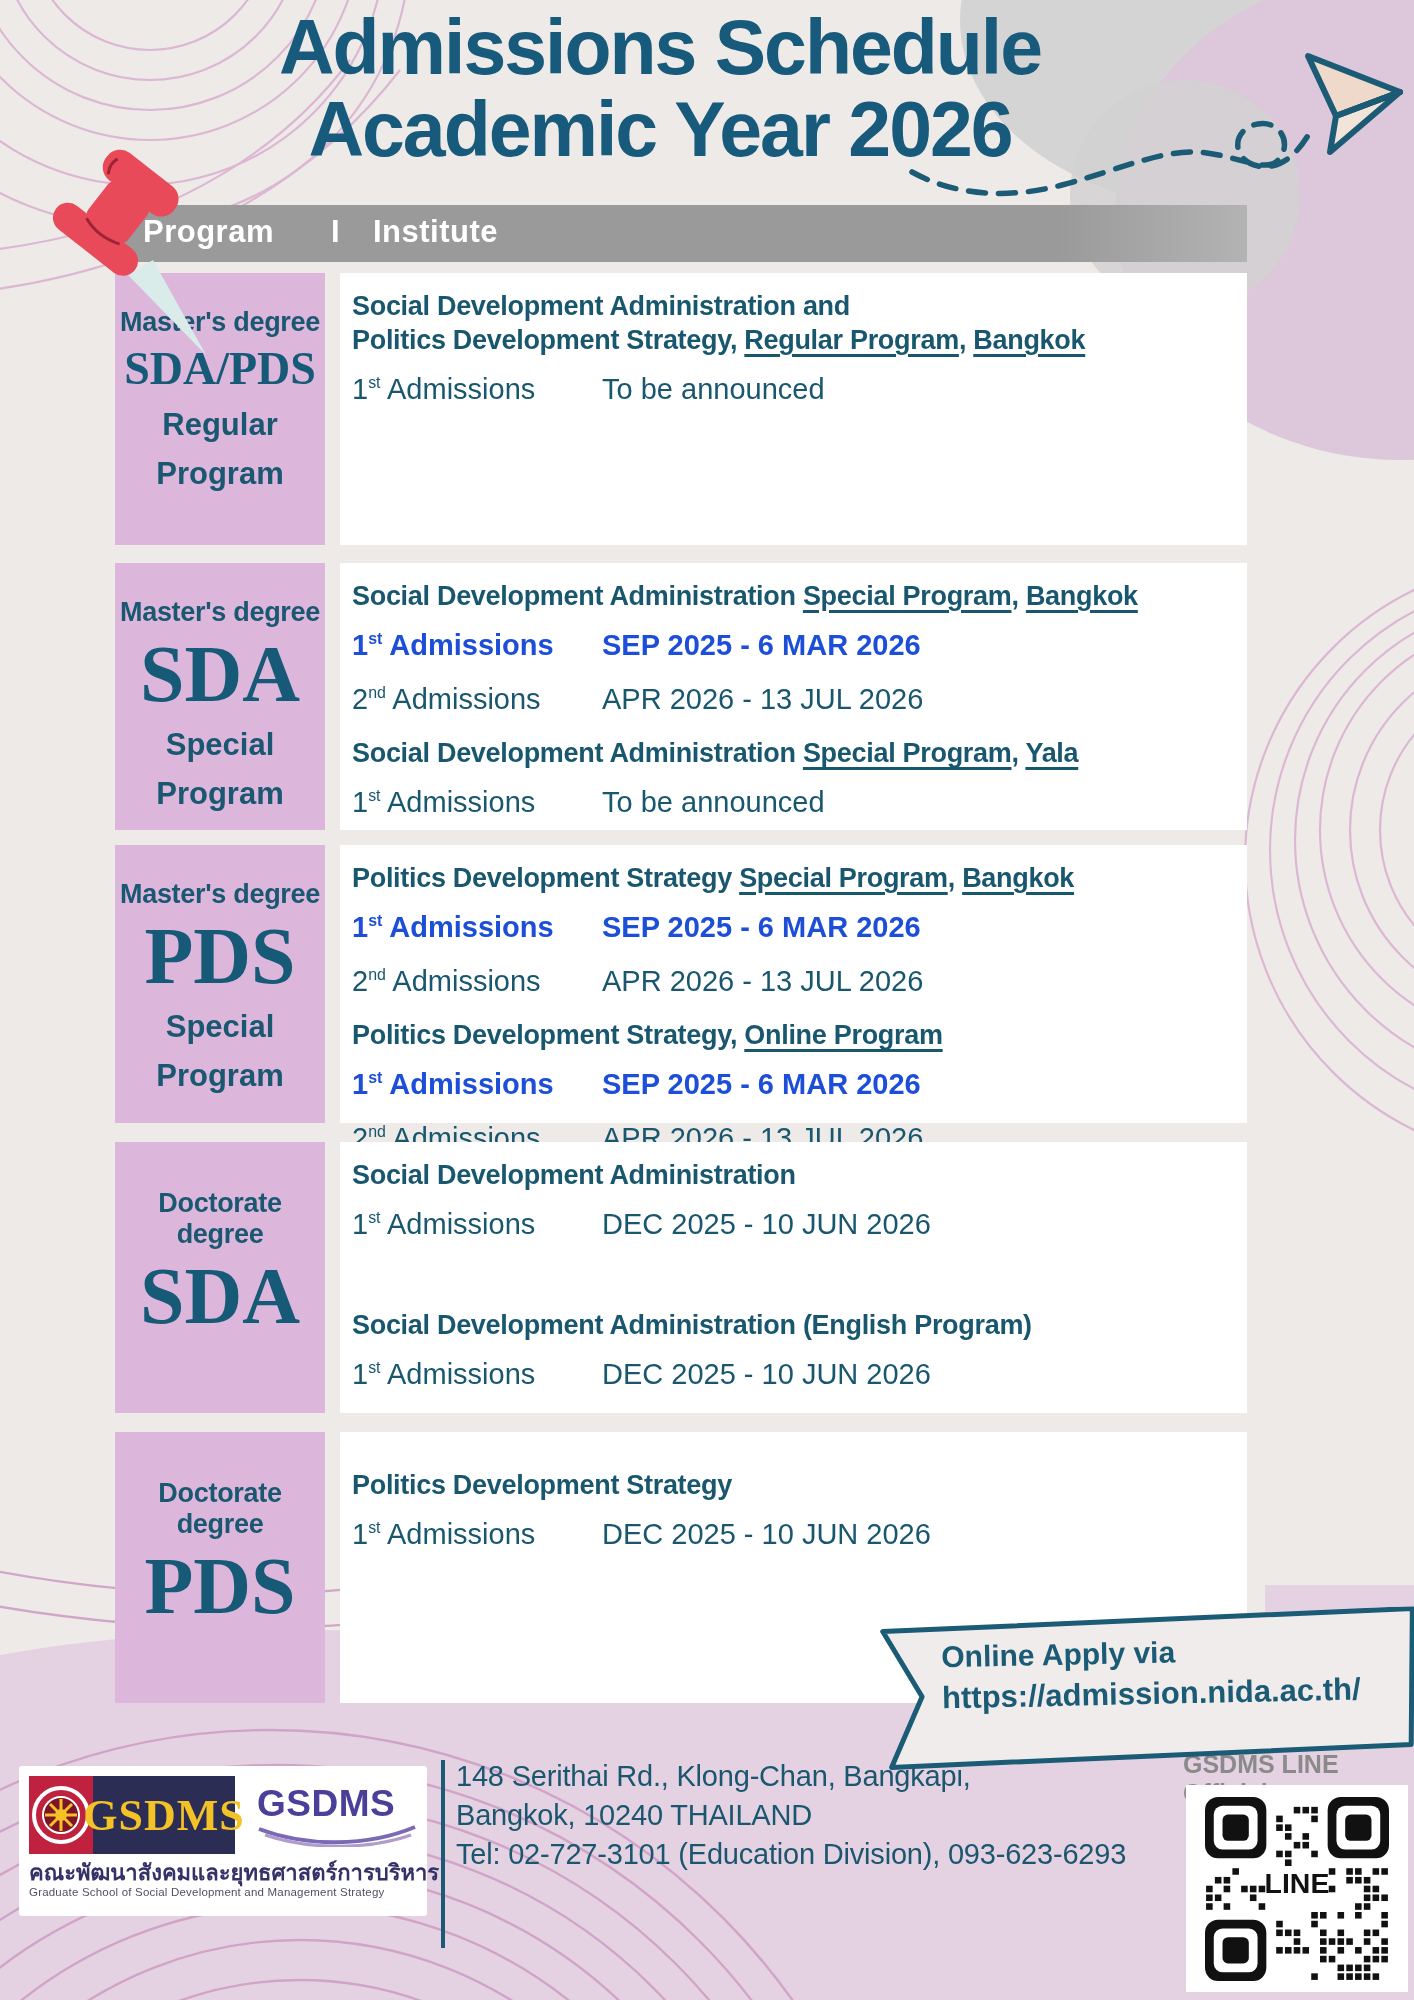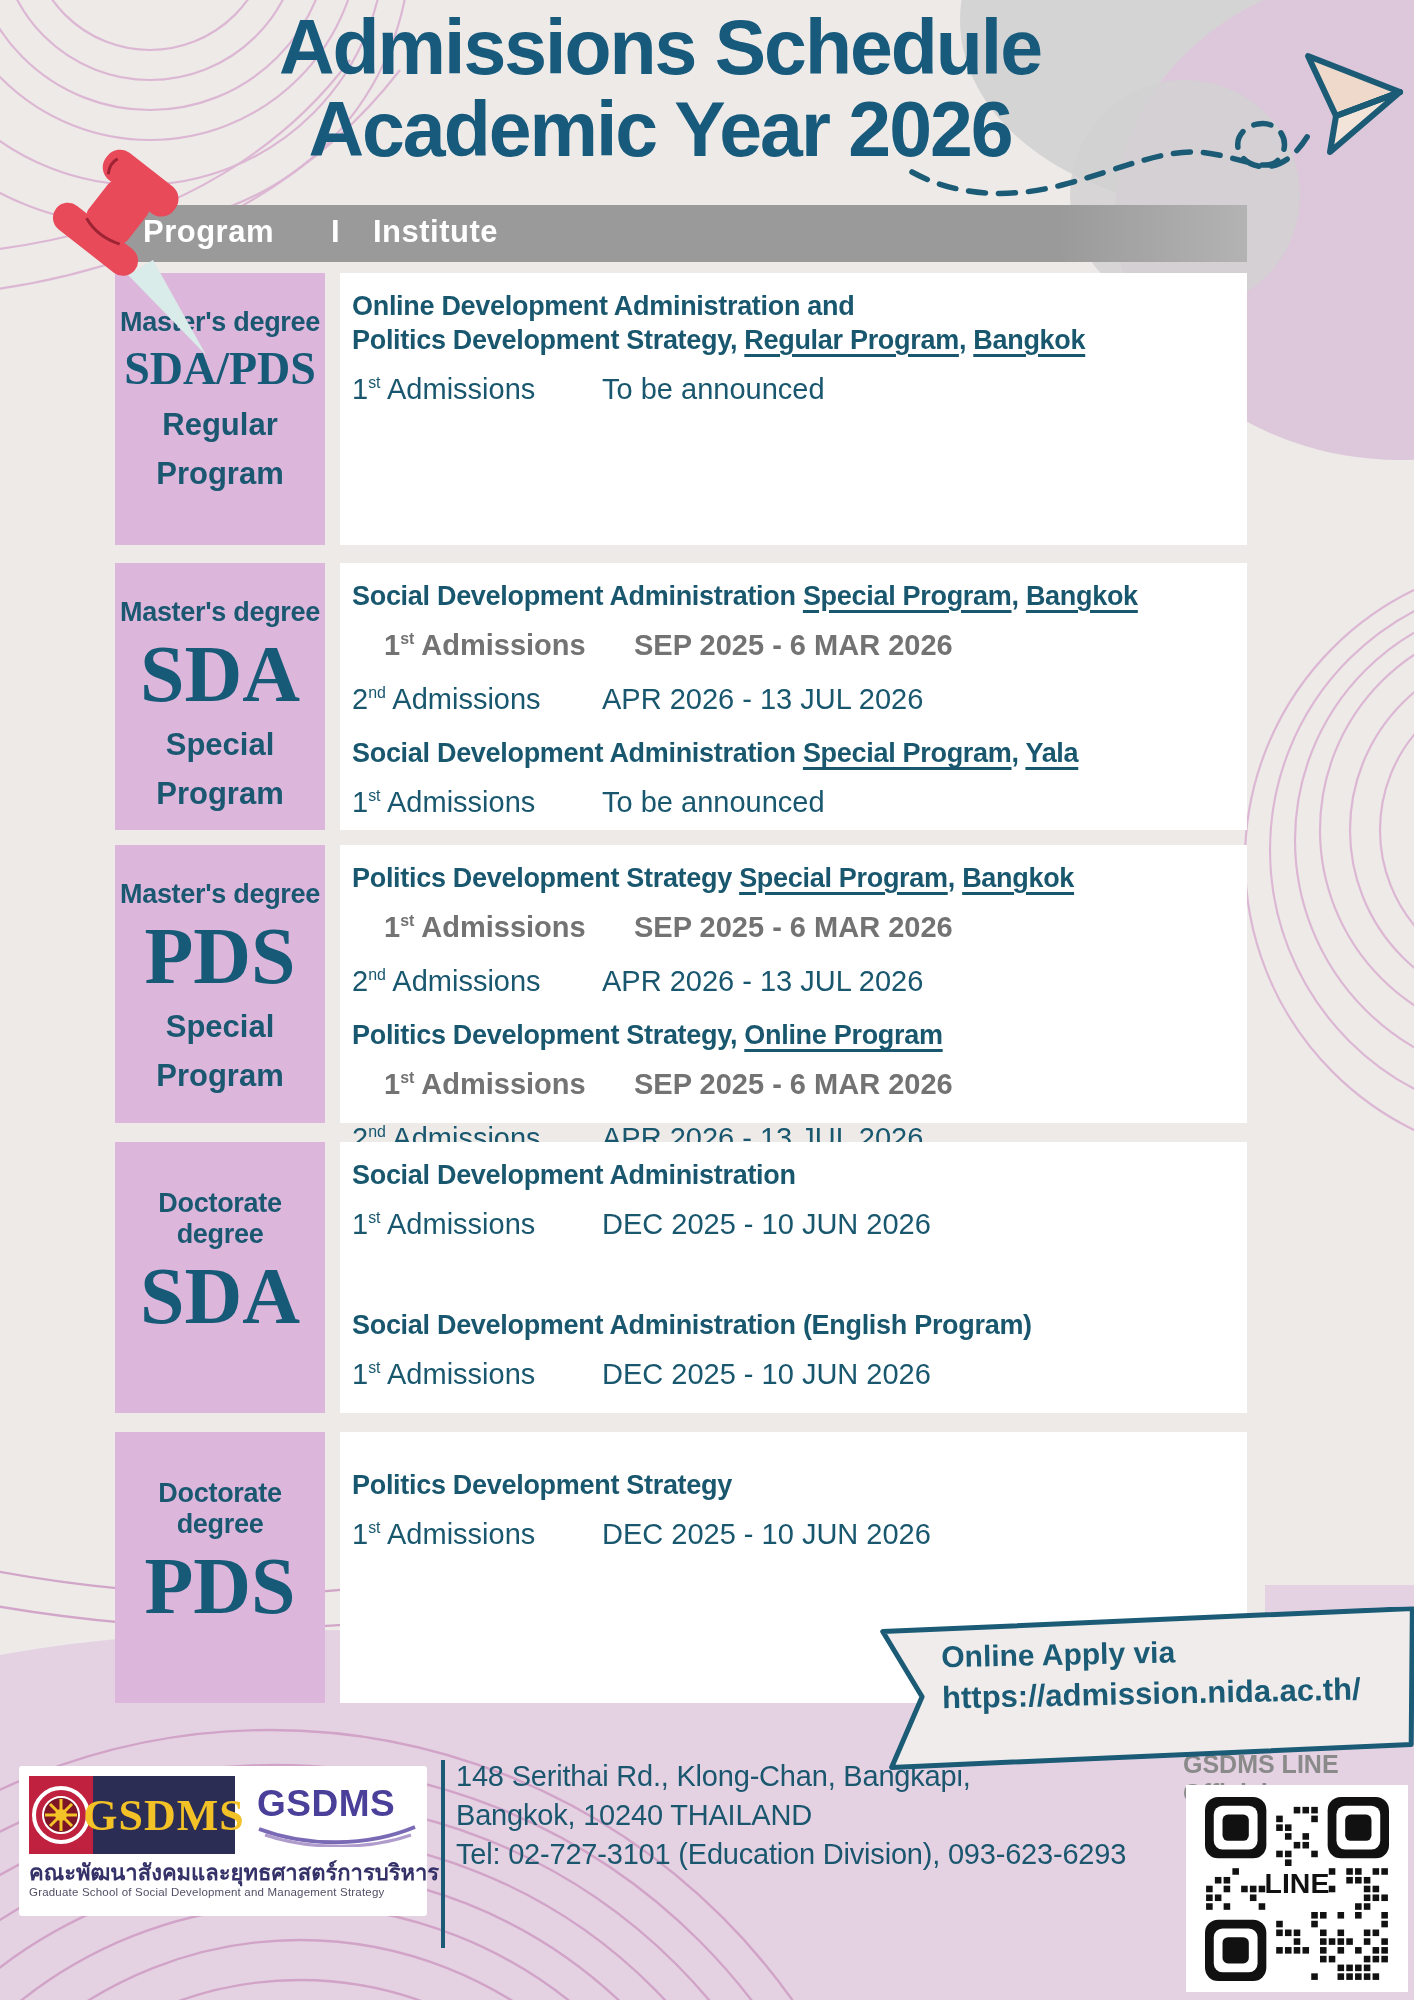--- a/index.html
+++ b/index.html
@@ -33,21 +33,21 @@
   .content-box{position:absolute;left:340px;width:907px;height:100%;background:#ffffff;
                box-sizing:border-box;padding:16px 10px 0 12px;color:#19576f;}
   .row[data-row="4"] .content-box{padding-top:36px;}
   .entry+.entry{margin-top:16px;}
   .row[data-row="3"] .entry+.entry{margin-top:62px;}
   .heading{font-size:27px;font-weight:800;line-height:34px;letter-spacing:-.3px;}
   .heading .u{text-decoration:underline;text-decoration-thickness:2.5px;text-underline-offset:5px;}
   .adm{font-size:29px;line-height:43px;margin-top:4px;}
   .adm-label{display:inline-block;min-width:250px;}
   .adm sup{font-size:.55em;}
-  .adm.red{color:#737373;font-weight:800;margin-left:32px;}
+  .adm.red{color:#1d4ed8;font-weight:800;}
 
   
   .apply{position:absolute;left:876px;top:1612px;width:544px;height:156px;z-index:6;transform:rotate(-1.2deg);}
   .apply .t1{position:absolute;left:66px;top:24px;font-size:30px;font-weight:800;color:#1b5b75;}
   .apply .t2{position:absolute;left:66px;top:64px;font-size:31px;font-weight:800;color:#1b5b75;}
 
   
   .logo-box{position:absolute;left:19px;top:1766px;width:408px;height:150px;background:#fff;
             border-radius:3px;z-index:5;padding:8px 10px;box-sizing:border-box;}
   .logo-row{display:flex;align-items:center;height:82px;}
@@ -145,21 +145,21 @@
 
   <div class="row" data-row="0" style="top:273px;height:272px">
     <div class="label-box">
         <div class="degree">Master's degree</div>
         <div class="acronym acr-sm">SDA/PDS</div>
         <div class="type-line">Regular</div>
         <div class="type-line">Program</div>
       </div>
     <div class="content-box">
         <div class="entry">
-          <div class="heading"><span>Online Development Administration and</span><br><span>Politics Development Strategy, </span><span class="u">Regular Program</span><span>, </span><span class="u">Bangkok</span></div>
+          <div class="heading"><span>Social Development Administration and</span><br><span>Politics Development Strategy, </span><span class="u">Regular Program</span><span>, </span><span class="u">Bangkok</span></div>
           <div class="adm"><span class="adm-label">1<sup>st</sup> Admissions</span><span class="sched">To be announced</span></div>
         </div>
       </div>
   </div>
   <div class="row" data-row="1" style="top:563px;height:267px">
     <div class="label-box">
         <div class="degree">Master's degree</div>
         <div class="acronym acr-lg">SDA</div>
         <div class="type-line">Special</div>
         <div class="type-line">Program</div>

